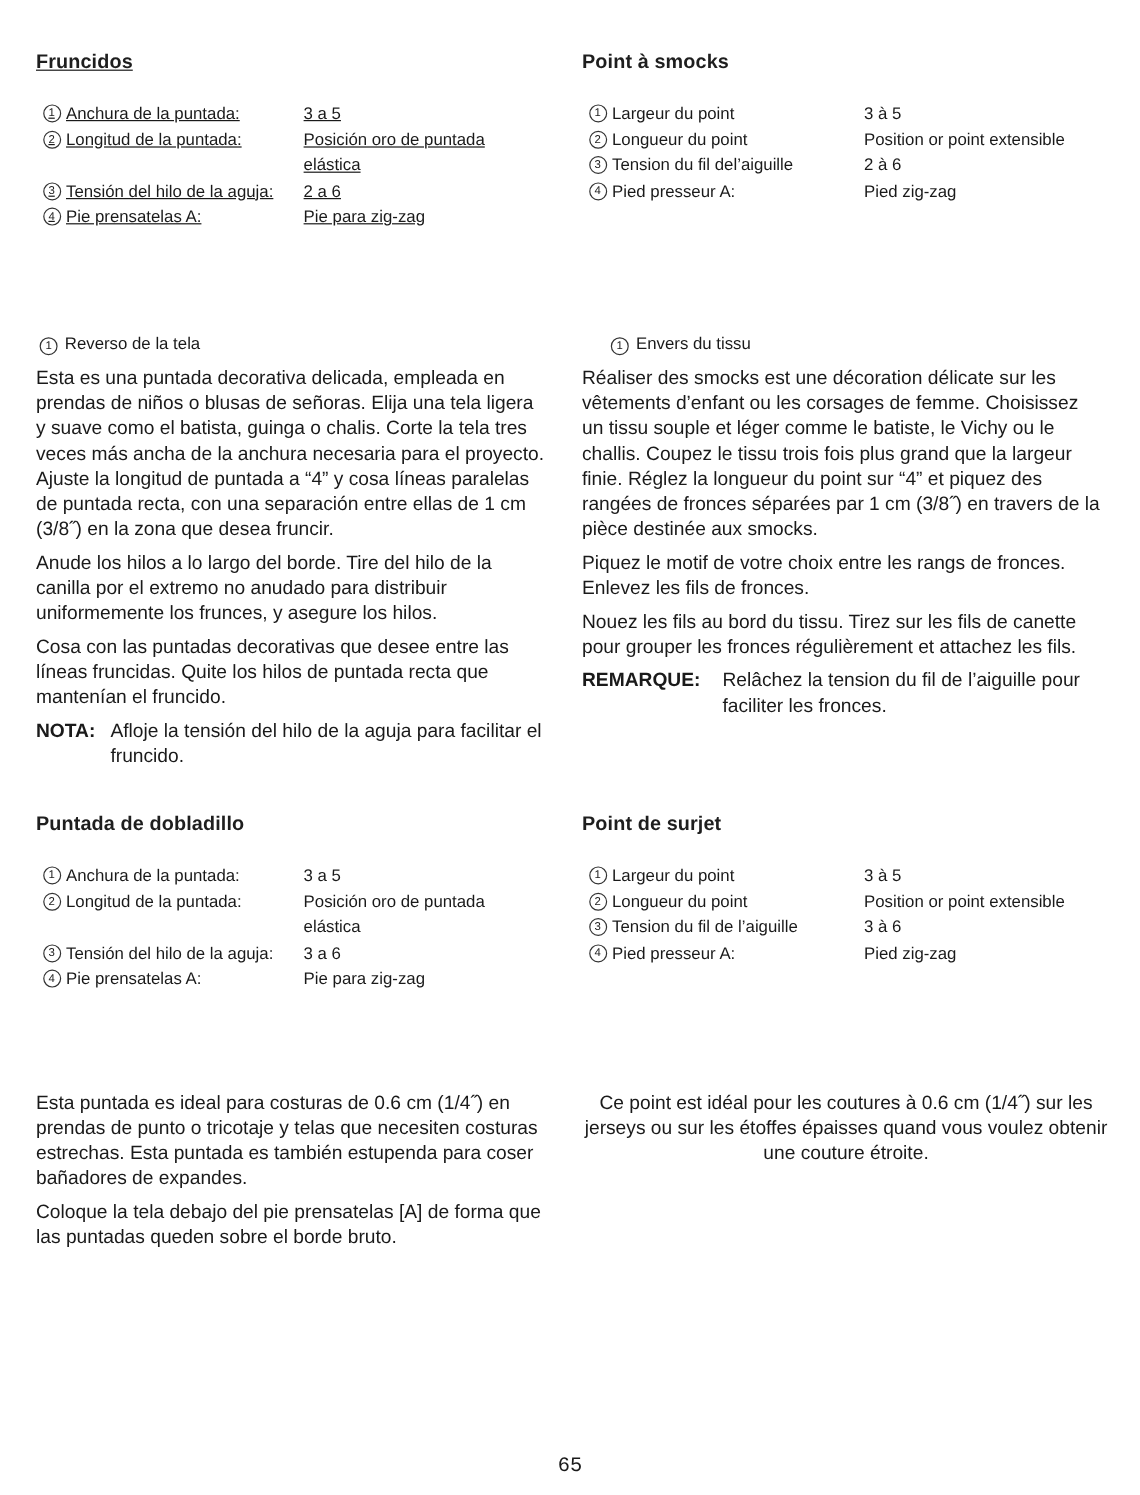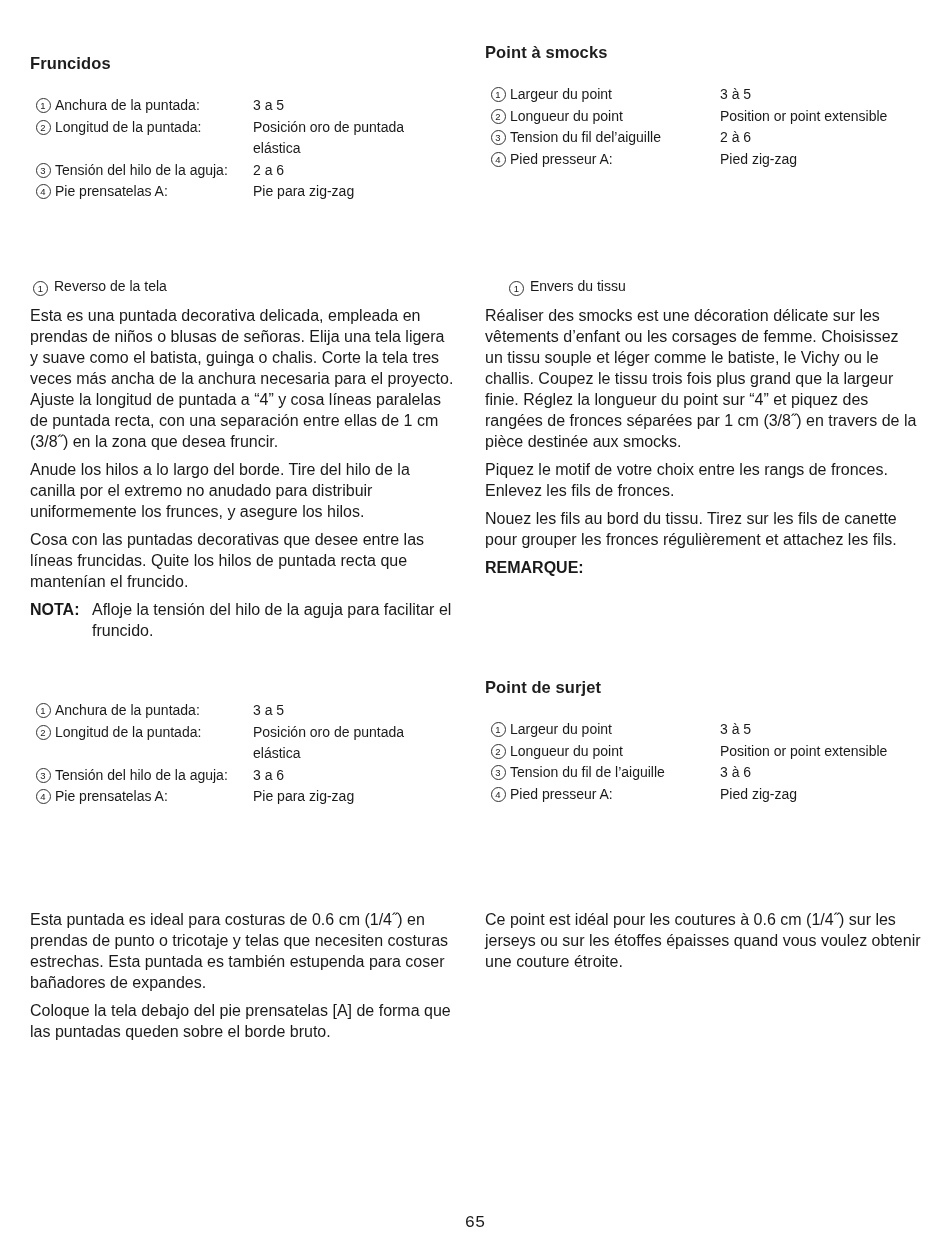--- a/index.html
+++ b/index.html
@@ -32,21 +32,21 @@
   .fig-label { position: absolute; font-size: 14px; display: flex; }
   .body-text { position: absolute; font-size: 16px; line-height: 21px; }
   .body-text p { margin: 0 0 7px 0; }
   .note { display: flex; }
   .note .tag { font-weight: bold; }
   .page-num { position: absolute; top: 1213px; left: 0; width: 950px; text-align: center; font-size: 17px; font-family: Liberation Mono, monospace; }
 </style>
 </head>
 <body>
 
-<div class="col left" style="top:54px;">
+<div class="col left" style="top:43px;text-decoration:underline;">
   <h2>Fruncidos</h2>
   <div class="settings">
     <div class="row">
       <span class="num">
           <span class="circ">1</span>
         </span>
       <span class="lbl">Anchura de la puntada:</span>
       <span class="val">3 a 5</span>
     </div>
     <div class="row">
@@ -126,24 +126,26 @@
   <span class="num" style="margin-right:6px;"><span class="circ" style="display:inline-block;width:13px;height:13px;border:1px solid #333;border-radius:50%;font-size:9.5px;line-height:13px;text-align:center;">1</span></span>
   <span>Envers du tissu</span>
 </div>
 
 <div class="body-text" style="left:485px; top:305px; width:435px;">
   <p>Réaliser des smocks est une décoration délicate sur les vêtements d’enfant ou les corsages de femme. Choisissez un tissu souple et léger comme le batiste, le Vichy ou le challis. Coupez le tissu trois fois plus grand que la largeur finie. Réglez la longueur du point sur “4” et piquez des rangées de fronces séparées par 1 cm (3/8˝) en travers de la pièce destinée aux smocks.</p>
   <p>Piquez le motif de votre choix entre les rangs de fronces. Enlevez les fils de fronces.</p>
   <p>Nouez les fils au bord du tissu. Tirez sur les fils de canette pour grouper les fronces régulièrement et attachez les fils.</p>
   <div class="note">
     <span class="tag" style="width:117px;flex:0 0 117px;">REMARQUE:</span>
+    <span>Relâchez la tension du fil de l’aiguille pour faciliter les fronces.</span>
   </div>
 </div>
 
 <div class="col left" style="top:678px;">
+  <h2>Puntada de dobladillo</h2>
   <div class="settings">
     <div class="row">
       <span class="num">
           <span class="circ">1</span>
         </span>
       <span class="lbl">Anchura de la puntada:</span>
       <span class="val">3 a 5</span>
     </div>
     <div class="row">
       <span class="num">
@@ -201,17 +203,17 @@
     <div class="row">
       <span class="num">
           <span class="circ">4</span>
         </span>
       <span class="lbl">Pied presseur A:</span>
       <span class="val">Pied zig-zag</span>
     </div>
   </div>
 </div>
 
-<div class="body-text" style="left:485px; top:909px; width:440px;">
+<div class="body-text" style="left:485px; top:909px; width:440px;text-align:center;">
   <p>Ce point est idéal pour les coutures à 0.6 cm (1/4˝) sur les jerseys ou sur les étoffes épaisses quand vous voulez obtenir une couture étroite.</p>
 </div>
 
 <div class="page-num">65</div>
 
 </body></html>

